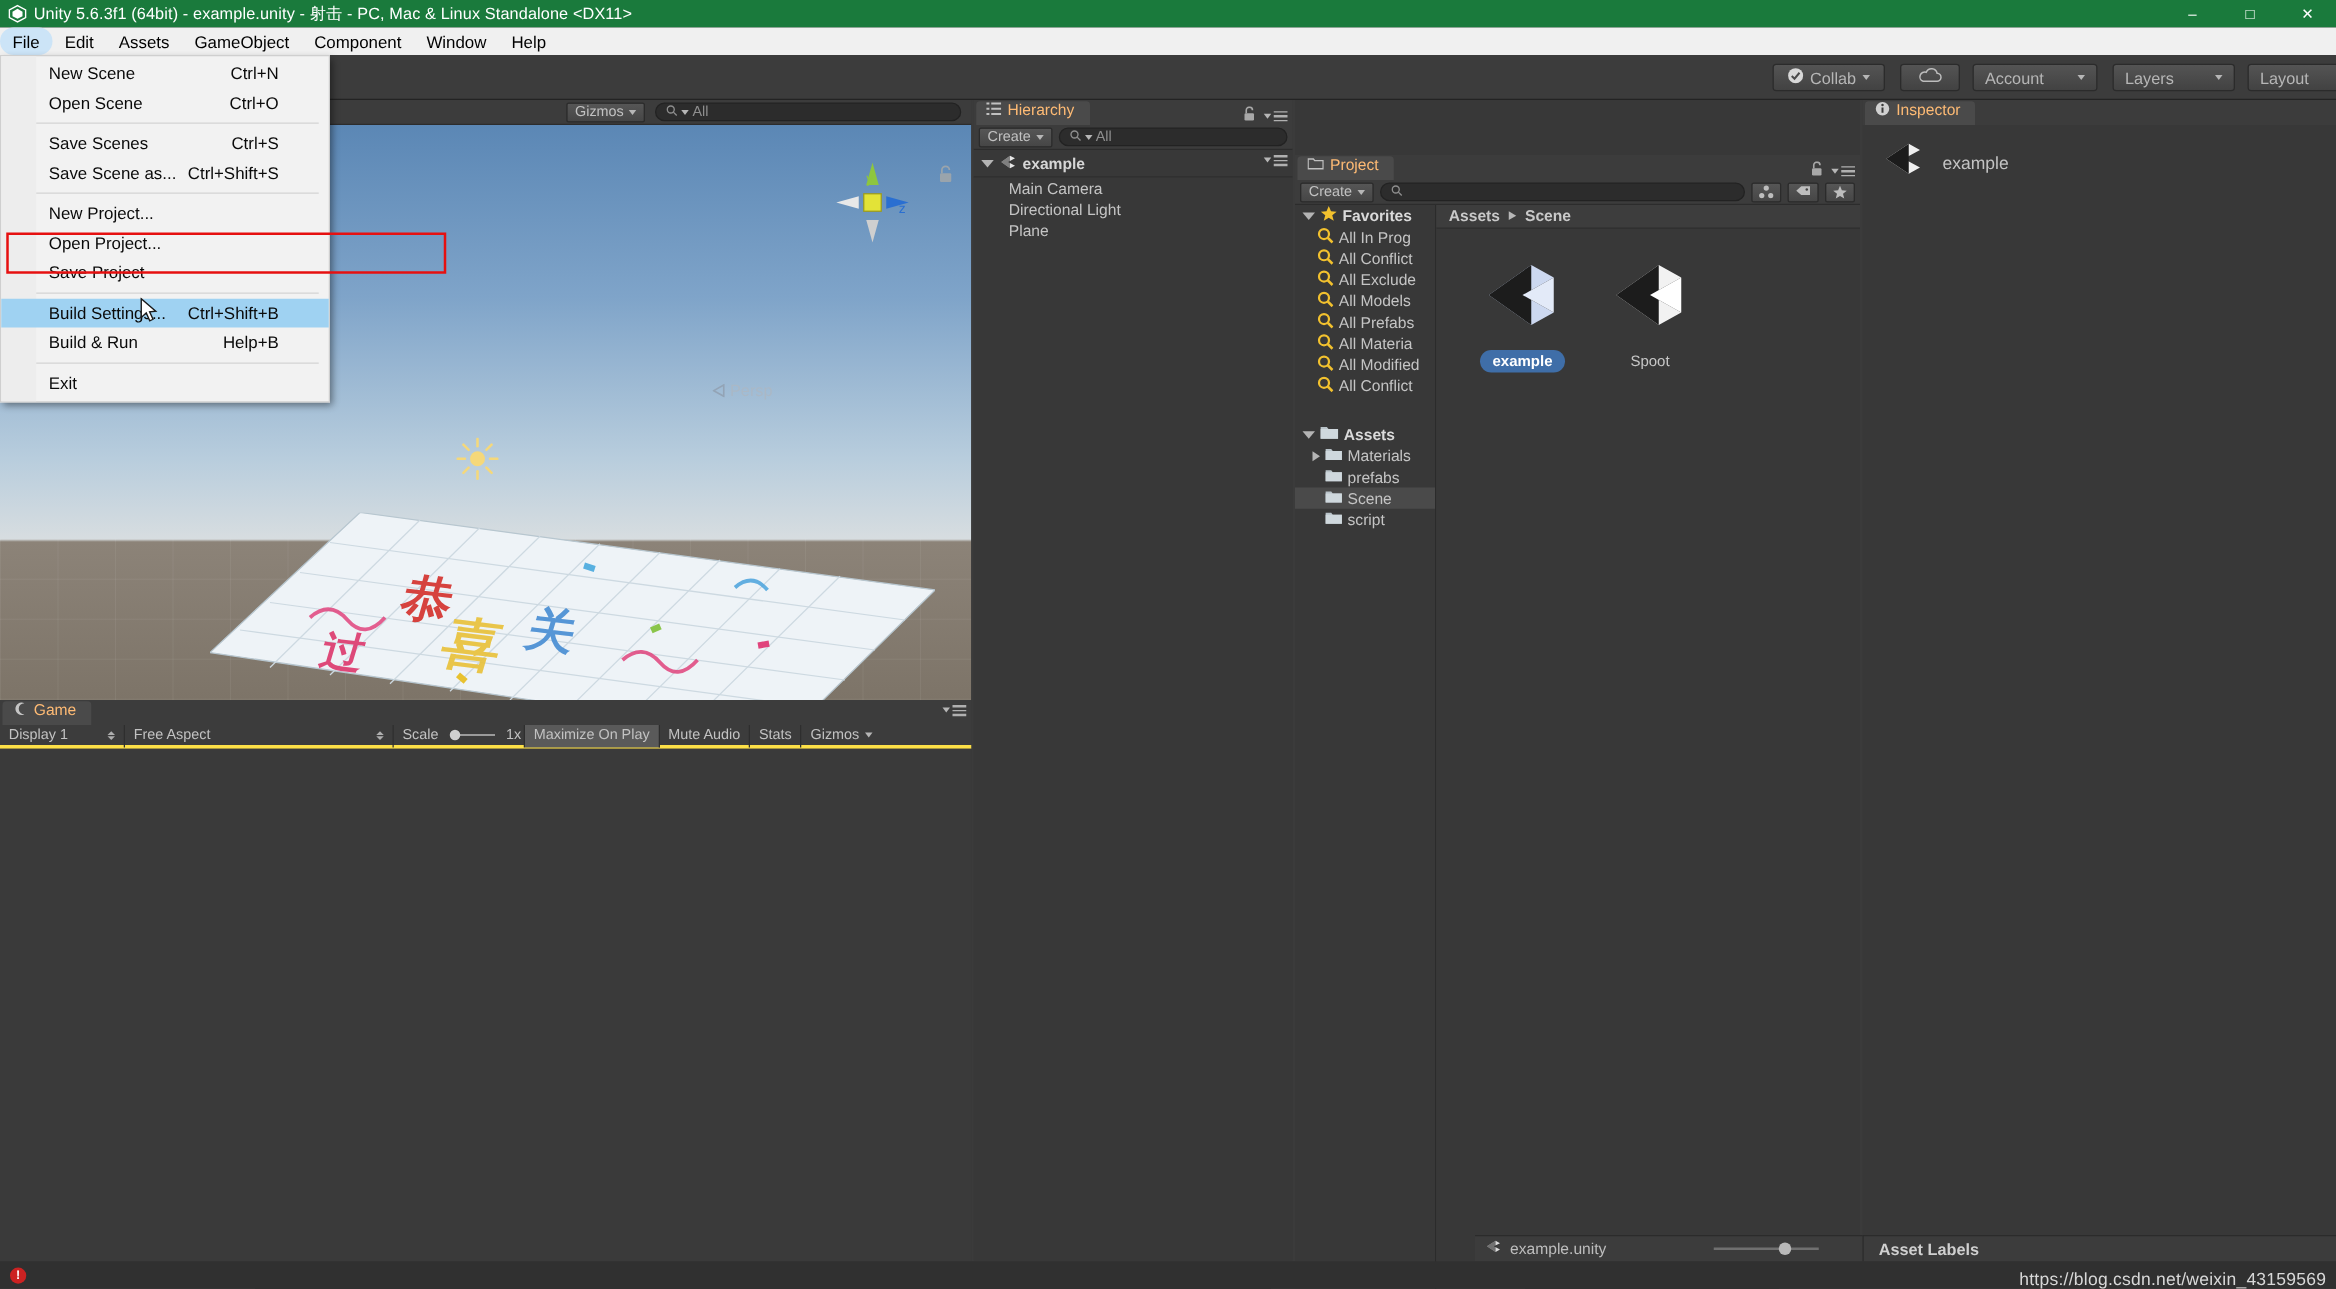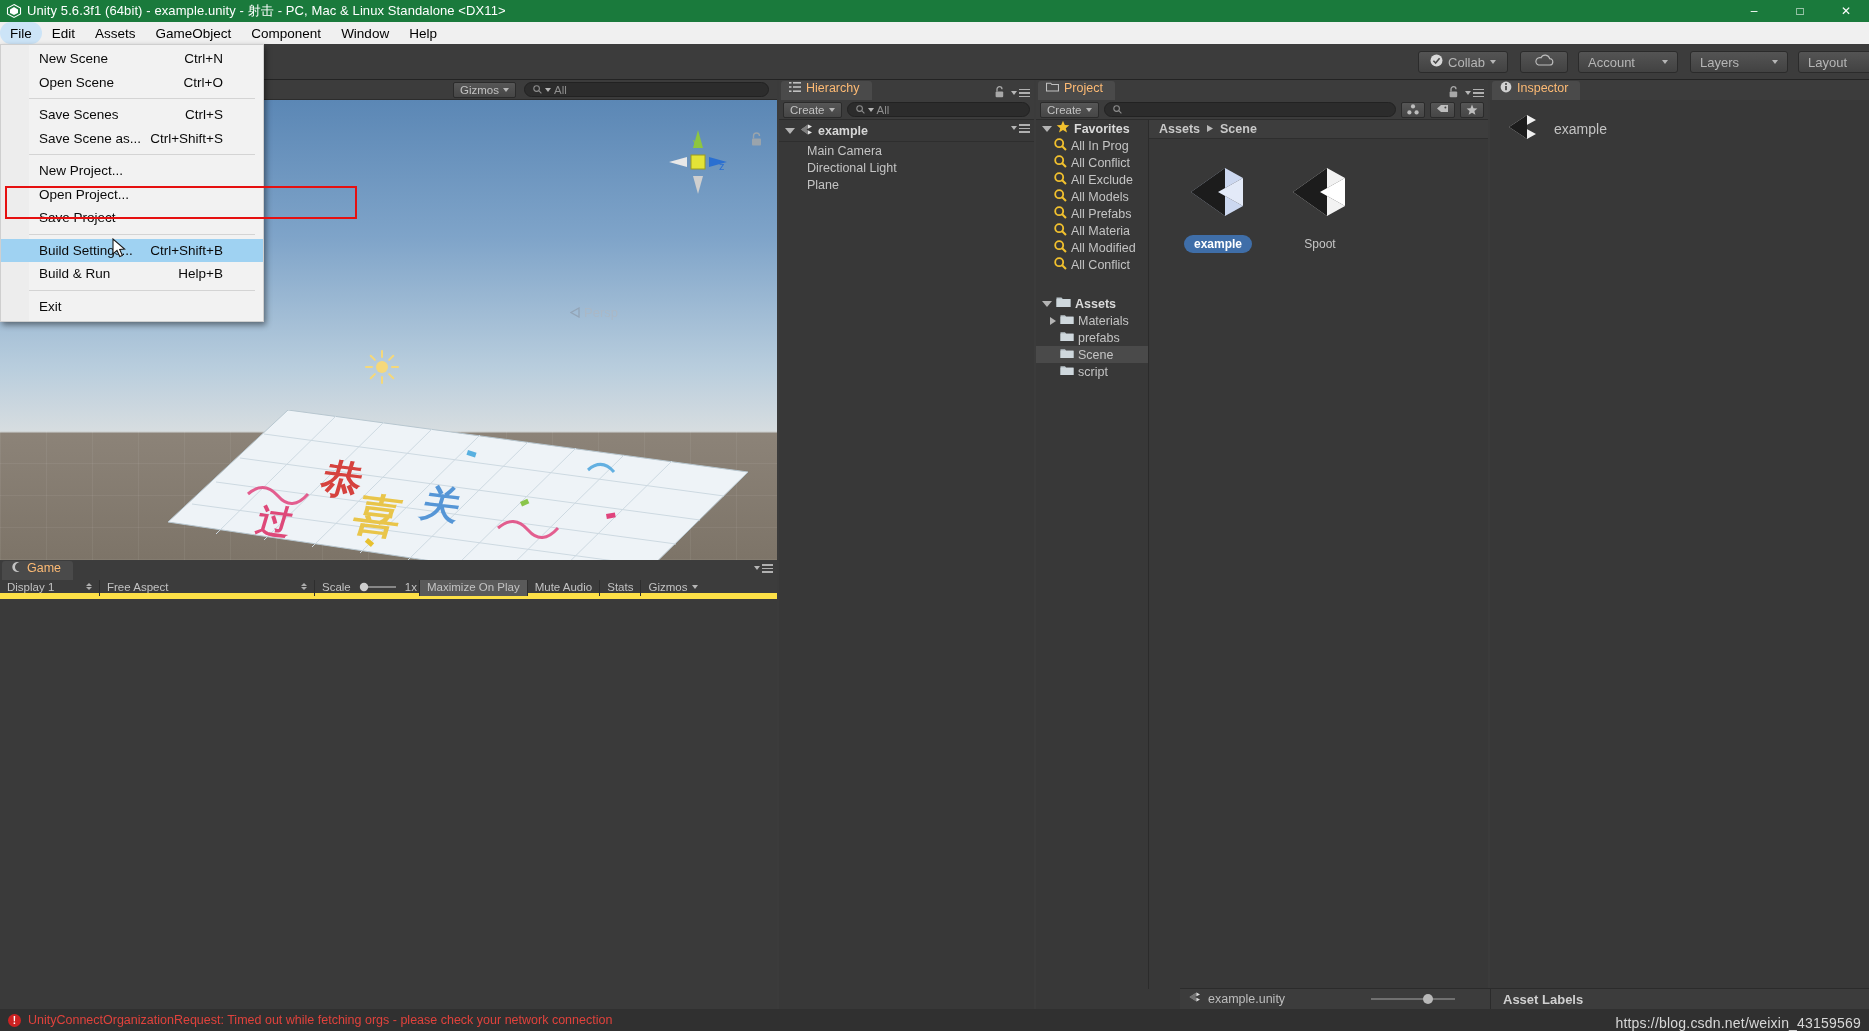--- a/index.html
+++ b/index.html
@@ -157,21 +157,21 @@
   }
   .asset-label.sel { background: #3f6ea8; color: #fff; font-weight: bold; }
 
   
   .insp-head { display: flex; align-items: center; gap: 14px; padding: 10px 0 0 16px; }
   .insp-name { color: #c3c3c3; font-size: 14px; }
 
   
   .game-toolbar {
     height: 19px; background: #3c3c3c; display: flex; align-items: center;
-    font-size: 11.5px; color: #c2c2c2; border-bottom: 6px solid #fde047;
+    font-size: 11.5px; color: #c2c2c2; border-bottom: 3px solid #fde047;
   }
   .gt-cell {
     height: 19px; display: flex; align-items: center; padding: 0 7px;
     border-right: 1px solid #2e2e2e; gap: 5px; white-space: nowrap;
   }
   .gt-cell.on { background: #5a5a5a; }
   .stepper { display: flex; flex-direction: column; gap: 1px; margin-left: 3px; }
   .stepper i { width: 0; height: 0; border-left: 3px solid transparent;
                border-right: 3px solid transparent; }
   .stepper i.up { border-bottom: 3.5px solid #aeaeae; }
@@ -566,21 +566,21 @@
       <div class="tree-row" style="padding-left:28px;">
         <span>Directional Light</span>
       </div>
       <div class="tree-row" style="padding-left:28px;">
         <span>Plane</span>
       </div>
     </div>
   </div>
 
   <div class="panel" style="left:1036px;top:80px;width:452px;height:929px;">
-    <div class="panel-tabstrip" style="width:452px;">
+    <div class="panel-tabstrip" style="width:452px;margin-top:44px;">
       <div class="tab" style="left:2px;">
         <span>
           <svg width="13" height="11" viewBox="0 0 13 11">
               <path d="M0.5 2.2h4.2l1.1 1.3h6.7V10H0.5z" fill="none" stroke="#c0c0c0" stroke-width="1.1"></path>
             </svg>
         </span>
         <span>Project</span>
       </div>
       <div class="panel-menu-icon">
         <span style="margin-right:4px;">
@@ -832,21 +832,20 @@
       </span>
     </span>
   </div>
 
   <div class="bottombar-right">
     <span style="color:#d0d0d0;font-size:13px;font-weight:bold;">Asset Labels</span>
   </div>
 
   <div class="statusbar">
     <span class="err-dot">!</span>
-    <span class="status-text">UnityConnectOrganizationRequest: Timed out while fetching orgs - please check your network connection</span>
   </div>
 
   <div class="watermark">https://blog.csdn.net/weixin_43159569</div>
 
   <div class="dropdown">
     <div class="dd-gutter"></div>
 
     <div class="dd-row">
       <span>New Scene</span>
       <span class="sc">Ctrl+N</span>

